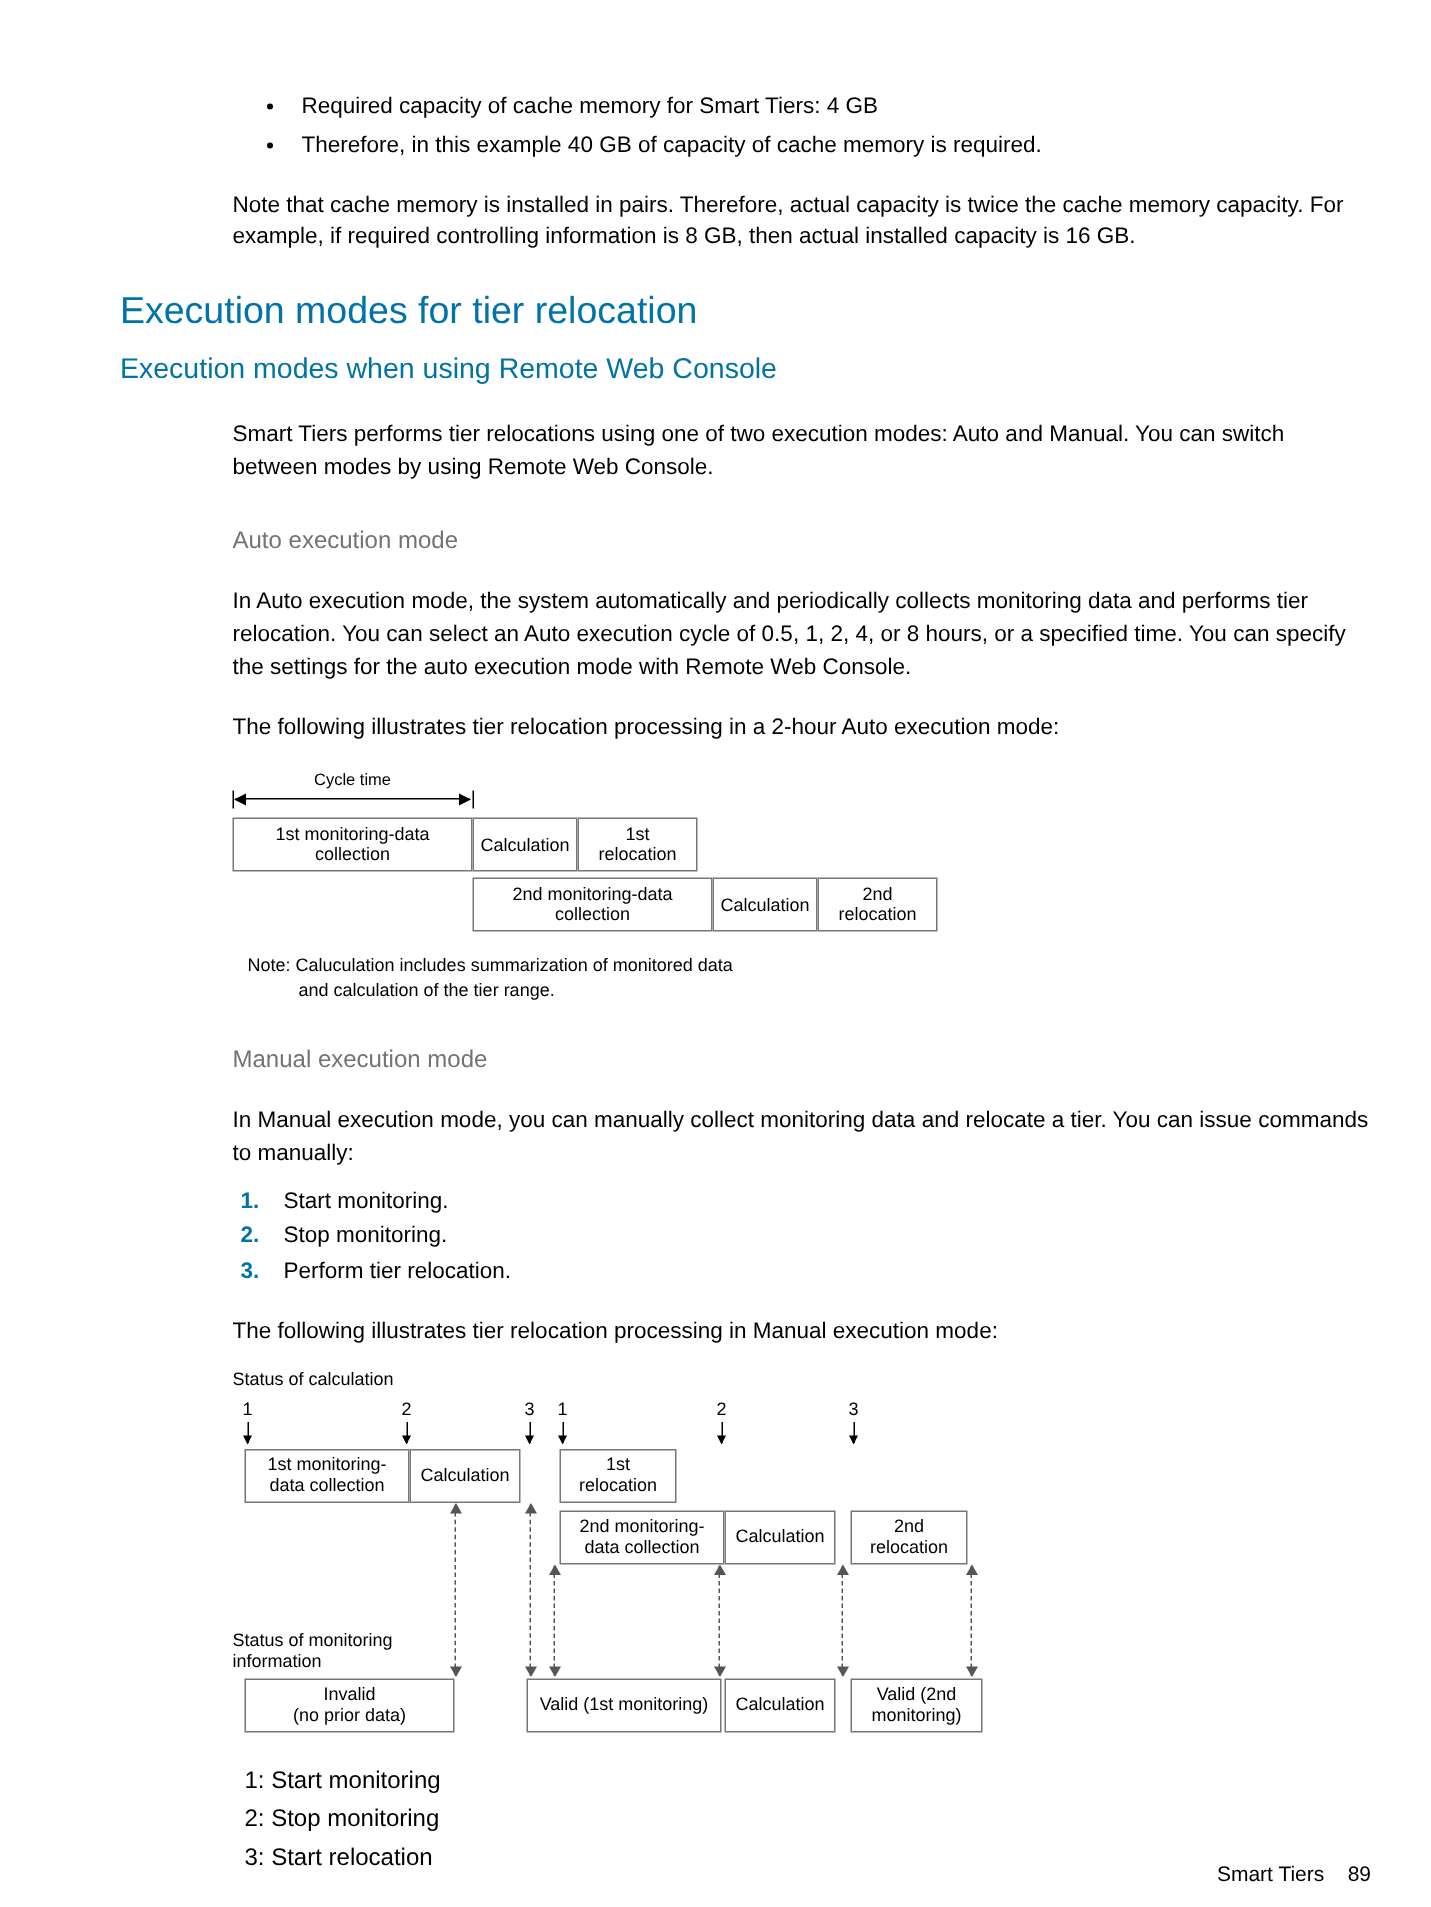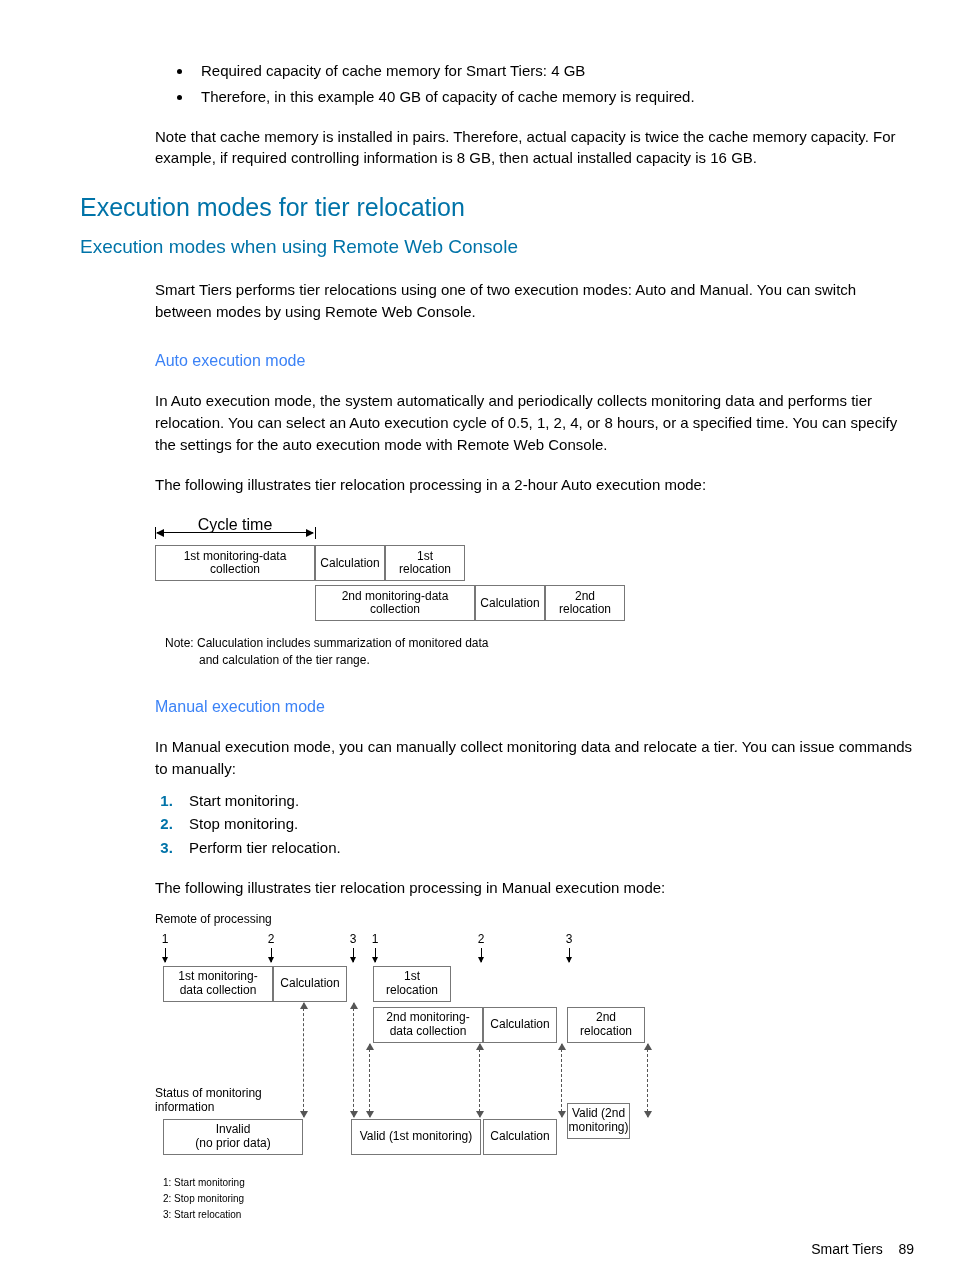--- a/index.html
+++ b/index.html
@@ -37,21 +37,21 @@
     margin: 20px 0 8px 0;
   }
   h2.sub {
     font-weight: normal;
     color: #0073a8;
     font-size: 19px;
     margin: 8px 0 6px 0;
   }
   h3.mini {
     font-weight: normal;
-    color: #3b82f6;
+    color: #737373;
     font-size: 16px;
     margin: 27px 0 4px 0;
   }
   ol.num {
     padding-left: 22px;
     margin: 6px 0 8px 0;
   }
   ol.num li {
     padding-left: 12px;
     margin-bottom: 2px;
@@ -80,21 +80,21 @@
   .diag1 .tick {
     position: absolute;
     width: 1px;
     height: 12px;
     background: #000;
     bottom: 0;
   }
   .diag1 .cycle-label {
     position: absolute;
     top: 0;
-    font-size: 16px;
+    font-size: 11px;
     width:160px; text-align:center;
   }
   .diag1 .arrow-line {
     position: absolute;
     height: 1px;
     background: #000;
     top: 19px;
   }
   .diag1 .arrow-l::before,
   .diag1 .arrow-r::after {
@@ -185,21 +185,21 @@
   .dashv::after {
     content:'';
     position:absolute;
     left:-4px;
     border-left:4px solid transparent;
     border-right:4px solid transparent;
   }
   .dashv::before { top:-1px; border-bottom:7px solid #555; }
   .dashv::after  { bottom:-1px; border-top:7px solid #555; }
 
-  .legend { margin-top: 6px; font-size: 10px; line-height:1.6; }
+  .legend { margin-top: 6px; font-size: 16px; line-height:1.6; }
 </style>
 </head>
 <body>
 
 <div class="page">
 
   <div class="content-indent">
     <ul class="bullet">
       <li>Required capacity of cache memory for Smart Tiers: 4 GB</li>
       <li>Therefore, in this example 40 GB of capacity of cache memory is required.</li>
@@ -243,21 +243,21 @@
     <h3 class="mini">Manual execution mode</h3>
     <p class="body">In Manual execution mode, you can manually collect monitoring data and relocate a tier. You can issue commands to manually:</p>
     <ol class="num">
       <li>Start monitoring.</li>
       <li>Stop monitoring.</li>
       <li>Perform tier relocation.</li>
     </ol>
     <p class="body">The following illustrates tier relocation processing in Manual execution mode:</p>
 
     <div class="diag2">
-      <span class="title1">Remote of processing</span>
+      <span class="title1">Status of calculation</span>
 
       <span class="darr" style="top:20px; left:4px;">
           <span class="num">1</span>
           <span class="shaft"></span>
         </span>
       <span class="darr" style="top:20px; left:110px;">
           <span class="num">2</span>
           <span class="shaft"></span>
         </span>
       <span class="darr" style="top:20px; left:192px;">
@@ -291,21 +291,21 @@
       <span class="dashv" style="top:133px; left:324px; height:73px;"></span>
       <span class="dashv" style="top:133px; left:406px; height:73px;"></span>
       <span class="dashv" style="top:133px; left:492px; height:73px;"></span>
 
       <span class="title2">Status of monitoring information</span>
 
       <div class="d2box" style="top:208px; left:8px;   width:140px; height:36px; white-space:pre-line;">Invalid
 (no prior data)</div>
       <div class="d2box" style="top:208px; left:196px; width:130px; height:36px;">Valid (1st monitoring)</div>
       <div class="d2box" style="top:208px; left:328px; width:74px;  height:36px;">Calculation</div>
-      <div class="d2box" style="top:192px; left:412px; width:63px;  height:36px;">Valid (2nd monitoring)</div>
+      <div class="d2box" style="top:208px; left:412px; width:88px;  height:36px;">Valid (2nd monitoring)</div>
 
       <div class="legend" style="position:absolute; top:258px; left:8px;">
         <div>1: Start monitoring</div>
         <div>2: Stop monitoring</div>
         <div>3: Start relocation</div>
       </div>
     </div>
   </div>
 
   <div class="footer">

